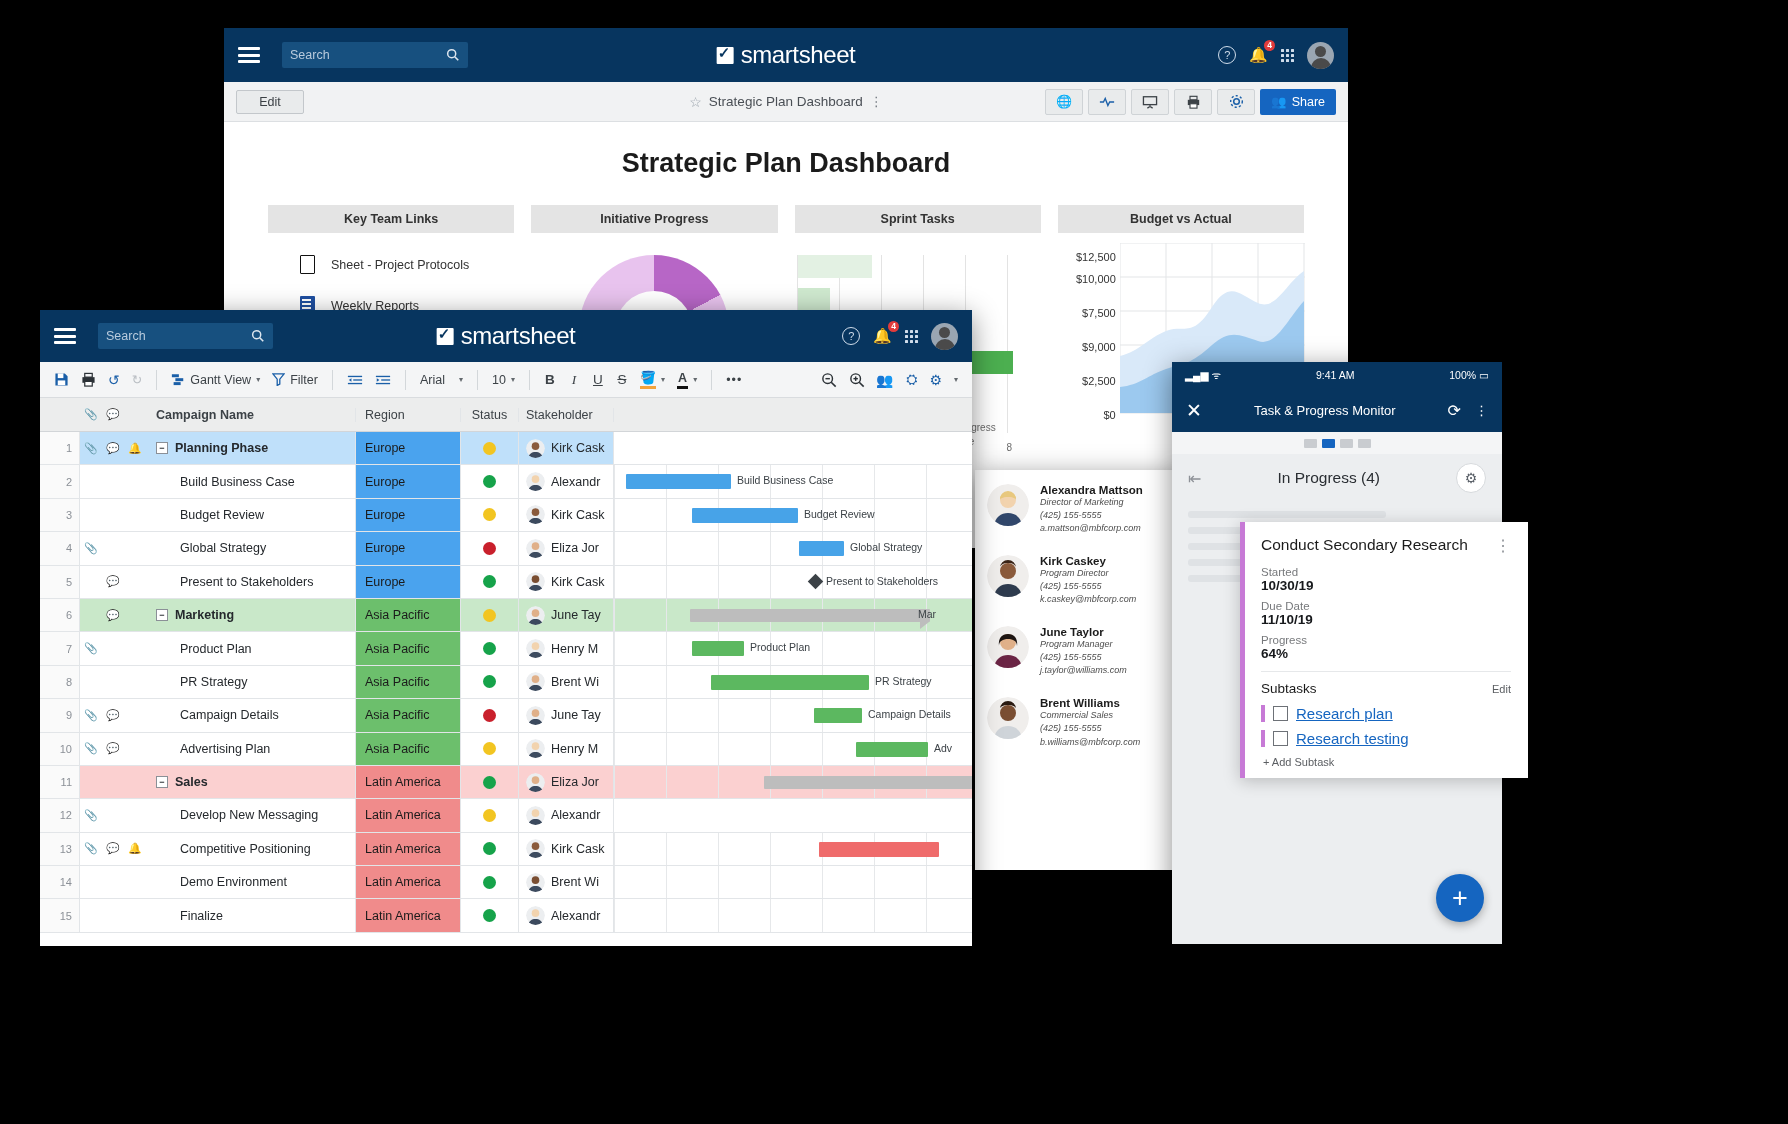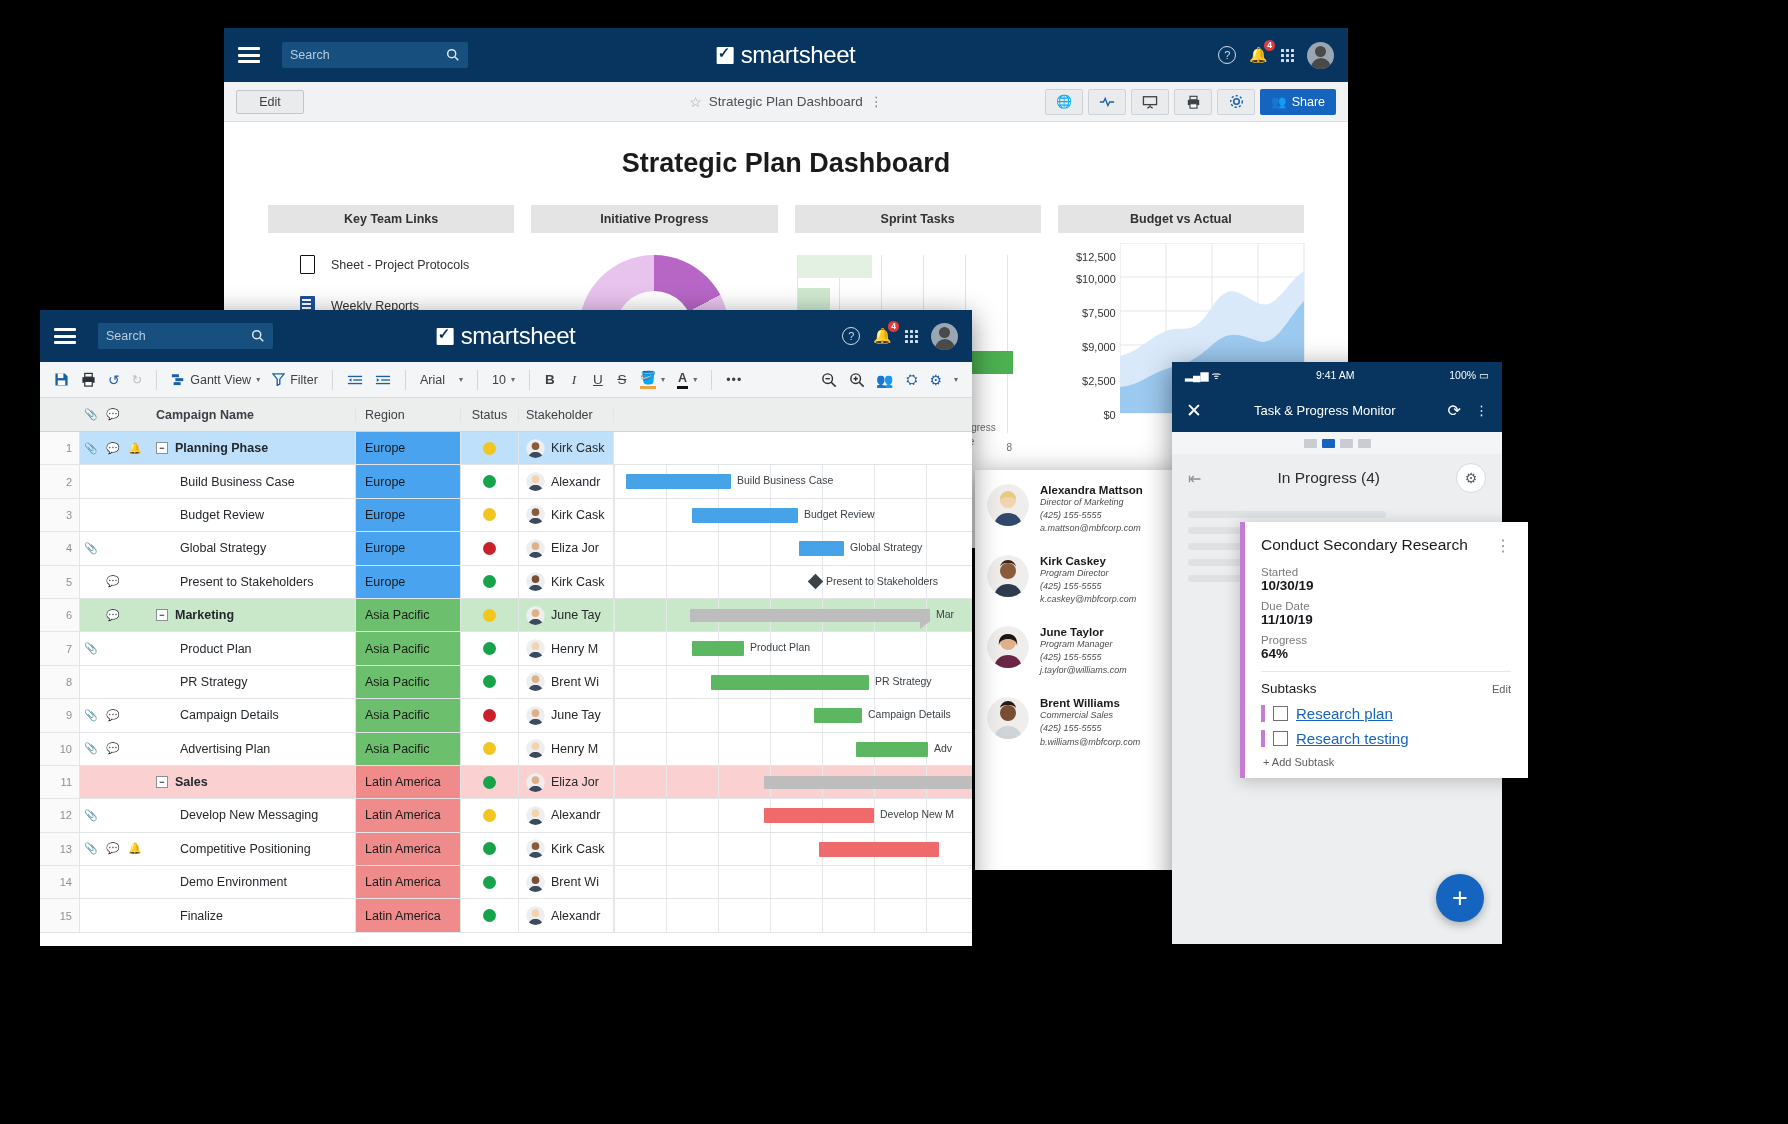--- a/index.html
+++ b/index.html
@@ -701,21 +701,21 @@
    <div class="gantt" style="background:#c9e8c9">
             <div class="vline" style="left: 0px;"></div>
             <div class="vline" style="left: 52px;"></div>
             <div class="vline" style="left: 104px;"></div>
             <div class="vline" style="left: 156px;"></div>
             <div class="vline" style="left: 208px;"></div>
             <div class="vline" style="left: 260px;"></div>
             <div class="vline" style="left: 312px;"></div>
             <div class="gbar" style="left: 76px; width: 240px; background: rgb(189, 189, 189); height: 13px; top: 10px;"></div>
             <div style="position: absolute; left: 306px; top: 23px; width: 0px; height: 0px; border-left: 9px solid rgb(189, 189, 189); border-bottom: 7px solid transparent;"></div>
-            <div class="glabel" style="left: 322px;">Mar</div>
+            <div class="glabel" style="left: 304px;">Mar</div>
           </div>
         </div>
         <div class="grow">
    <div class="c-num">7</div>
    <div class="c-ic" style="background:#fff">📎</div>
    <div class="c-ic" style="background:#fff"></div>
    <div class="c-ic" style="background:#fff"></div>
    <div class="c-name" style="background:#fff;padding-left:34px;">
 
       <span>Product Plan</span>
@@ -888,31 +888,20 @@
    <div class="c-status" style="background:#fff">
       <span class="dot" style="background:#f2c521"></span>
           </div>
    <div class="c-stake" style="background:#fff">
       <svg class="av" viewBox="0 0 20 20">
         <circle cx="10" cy="10" r="10" fill="#eceef0"></circle>
               <circle cx="10" cy="7.5" r="4" fill="#f2d3ae"></circle>
         <path d="M2.5 20c.6-4.4 3.6-6.4 7.5-6.4s6.9 2 7.5 6.4z" fill="#3c4a5e"></path>
             </svg>
       <span>Alexandr</span>
-          </div>
-   <div class="gantt" style="background:#fff">
-            <div class="vline" style="left: 0px;"></div>
-            <div class="vline" style="left: 52px;"></div>
-            <div class="vline" style="left: 104px;"></div>
-            <div class="vline" style="left: 156px;"></div>
-            <div class="vline" style="left: 208px;"></div>
-            <div class="vline" style="left: 260px;"></div>
-            <div class="vline" style="left: 312px;"></div>
-            <div class="gbar" style="left: 150px; width: 110px; background: rgb(239, 107, 107);"></div>
-            <div class="glabel" style="left: 266px;">Develop New M</div>
           </div>
         </div>
         <div class="grow">
    <div class="c-num">13</div>
    <div class="c-ic" style="background:#fff">📎</div>
    <div class="c-ic" style="background:#fff">💬</div>
    <div class="c-ic" style="background:#fff">🔔</div>
    <div class="c-name" style="background:#fff;padding-left:34px;">
 
       <span>Competitive Positioning</span>

